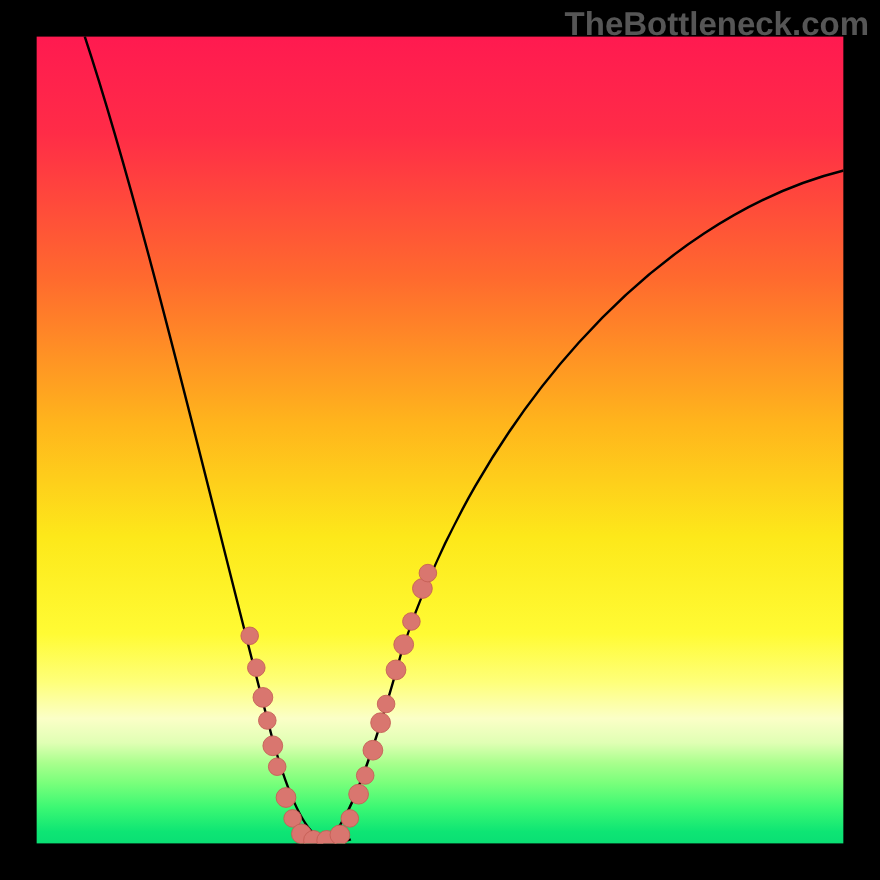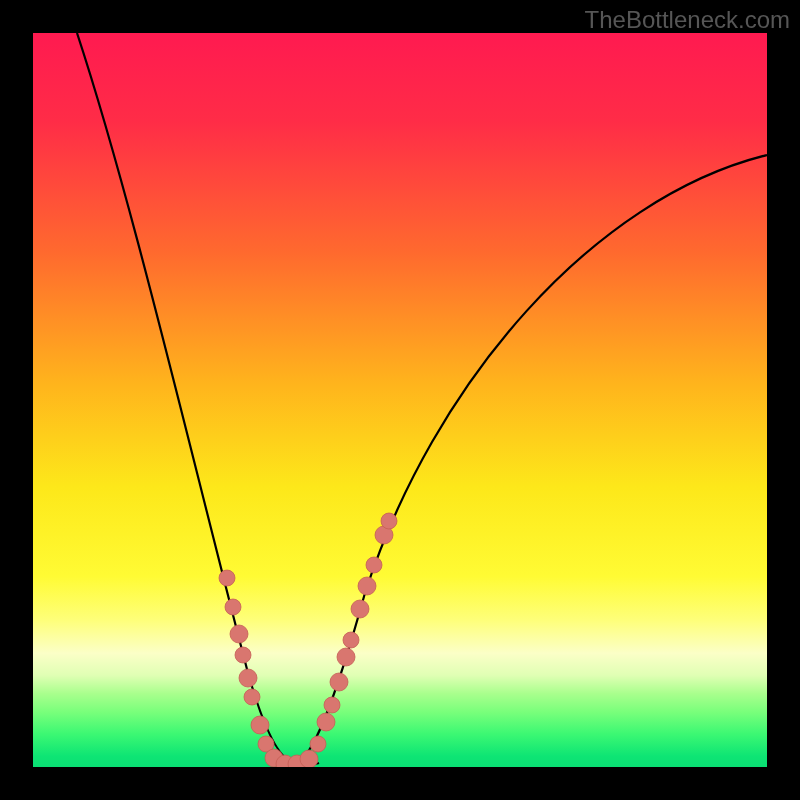--- a/index.html
+++ b/index.html
@@ -38,22 +38,22 @@
     position: absolute;
     top: 0;
     left: 0;
     width: 100%;
     height: 100%;
   }
   .watermark {
     position: absolute;
     top: 6px;
     right: 10px;
-    font-size: 24px;
-    font-weight: 400;
+    font-size: 30px;
+    font-weight: 700;
     color: #565656;
   }
 </style>
 </head>
 <body>
 
 <div class="frame">
 
   <div class="plot-area">
 

